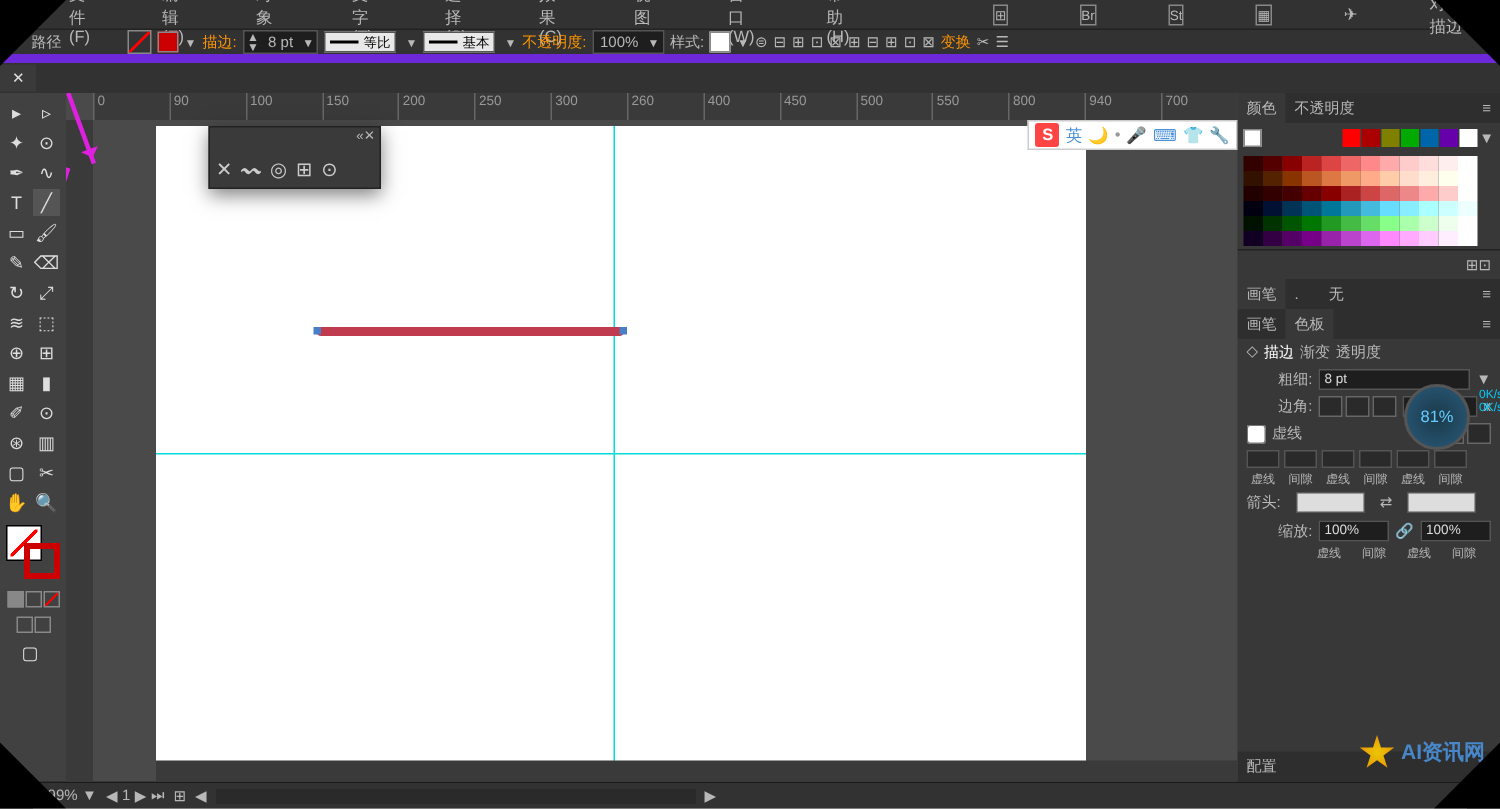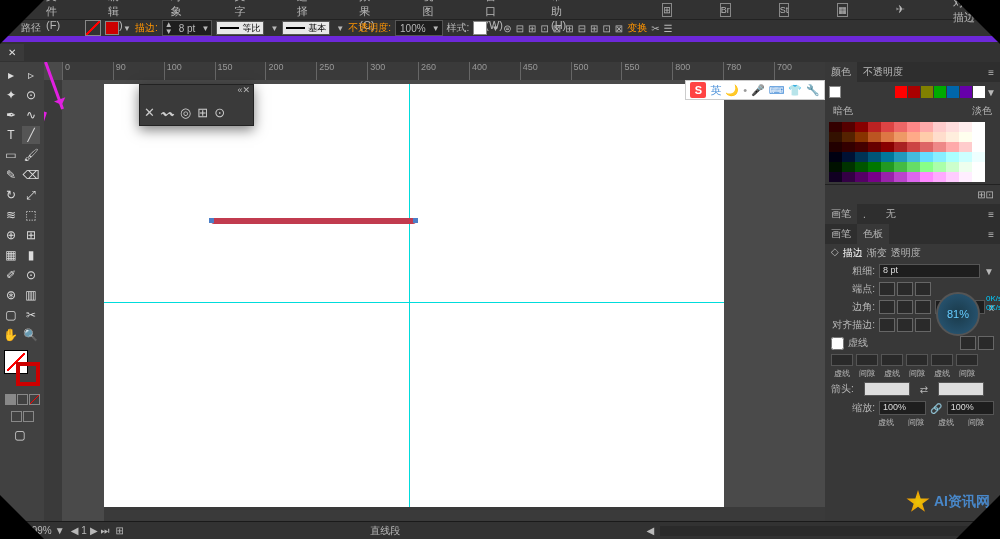--- a/index.html
+++ b/index.html
@@ -238,21 +238,21 @@
         <div>150</div>
         <div>200</div>
         <div>250</div>
         <div>300</div>
         <div>260</div>
         <div>400</div>
         <div>450</div>
         <div>500</div>
         <div>550</div>
         <div>800</div>
-        <div>780</div>
+        <div>940</div>
         <div>700</div>
     </div>
     <div class="ruler-v"></div>
     <div class="artboard">
       <div class="guide-h"></div>
       <div class="guide-v"></div>
       <div class="drawn-line"></div>
     </div>
     <div class="brush-panel">
       <div class="hdr">
@@ -293,24 +293,20 @@
       <div style="flex:1"></div>
       <div class="sw" style="background:#f00"></div>
       <div class="sw" style="background:#a00"></div>
       <div class="sw" style="background:#808000"></div>
       <div class="sw" style="background:#0a0"></div>
       <div class="sw" style="background:#06a"></div>
       <div class="sw" style="background:#60a"></div>
       <div class="sw" style="background:#fff"></div>
       <span>▼</span>
     </div>
-    <div class="hue-label">
-        <span>暗色</span>
-        <span>淡色</span>
-      </div>
     <div class="swatch-grid">
       <div style="background:#300"></div>
         <div style="background:#500"></div>
         <div style="background:#800"></div>
         <div style="background:#b22"></div>
         <div style="background:#d44"></div>
         <div style="background:#e66"></div>
         <div style="background:#f88"></div>
         <div style="background:#faa"></div>
         <div style="background:#fcc"></div>
@@ -400,54 +396,38 @@
         <span class="active">描边</span>
         <span>渐变</span>
         <span>透明度</span>
       </div>
 
     <div class="form-row">
         <label>粗细:</label>
         <div class="inp">8 pt</div>
         <span>▼</span>
       </div>
-    <div class="form-row">
-        <label>端点:</label>
-        <div class="cap-icons">
-          <div></div>
-          <div></div>
-          <div></div>
-        </div>
-      </div>
     <div class="form-row" style="position:relative">
       <label>边角:</label>
       <div class="cap-icons">
           <div></div>
           <div></div>
           <div></div>
         </div>
       <div class="inp" style="width:24px">10</div>
         <span>x</span>
       <div class="dial" style="position:absolute;right:20px;top:-6px">
           <span>81%</span>
         </div>
       <div style="position:absolute;right:-2px;top:-4px;font-size:8px;color:#0cf">
           <div>0K/s</div>
           <div>0K/s</div>
         </div>
     </div>
     <div class="form-row">
-        <label>对齐描边:</label>
-        <div class="cap-icons">
-          <div></div>
-          <div></div>
-          <div></div>
-        </div>
-      </div>
-    <div class="form-row">
         <input type="checkbox" style="">
         <span>虚线</span>
         <div style="flex:1"></div>
         <div class="cap-icons">
           <div></div>
           <div></div>
         </div>
       </div>
     <div class="dash-row">
         <div></div>
@@ -477,20 +457,23 @@
         <span>🔗</span>
         <div class="inp">100%</div>
       </div>
     <div class="hdr-labels" style="gap:8px;padding-left:50px">
         <span>虚线</span>
         <span>间隙</span>
         <span>虚线</span>
         <span>间隙</span>
       </div>
     <div style="flex:1"></div>
+    <div class="panel-tabs">
+        <span>配置</span>
+      </div>
   </div>
 </div>
 
 <div class="statusbar">
   <div class="seg">
       <span>⏮</span>
       <span>◀</span>
     </div>
   <div class="seg">
       <span>99%</span>
@@ -498,21 +481,20 @@
     </div>
   <div class="seg">
       <span>◀</span>
       <span>1</span>
       <span>▶</span>
       <span>⏭</span>
     </div>
   <div class="seg">
       <span>⊞</span>
     </div>
-  <span class="center">直线段</span>
   <span>◀</span>
   <div style="width:320px;height:10px;background:#2a2a2a"></div>
   <span>▶</span>
 </div>
 
 <div class="watermark">
   <div class="star"></div>
   <span>AI资讯网</span>
 </div>
 

